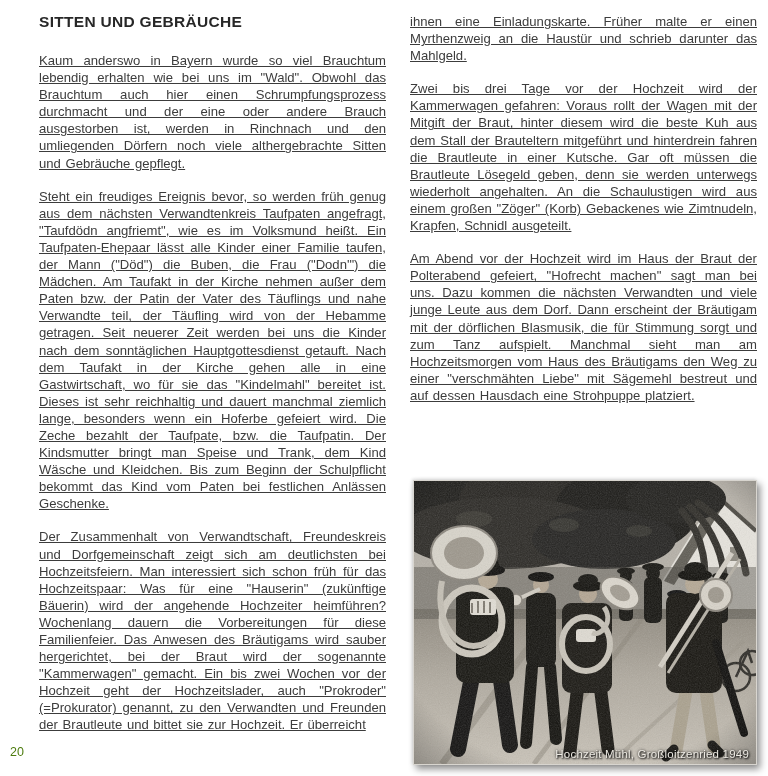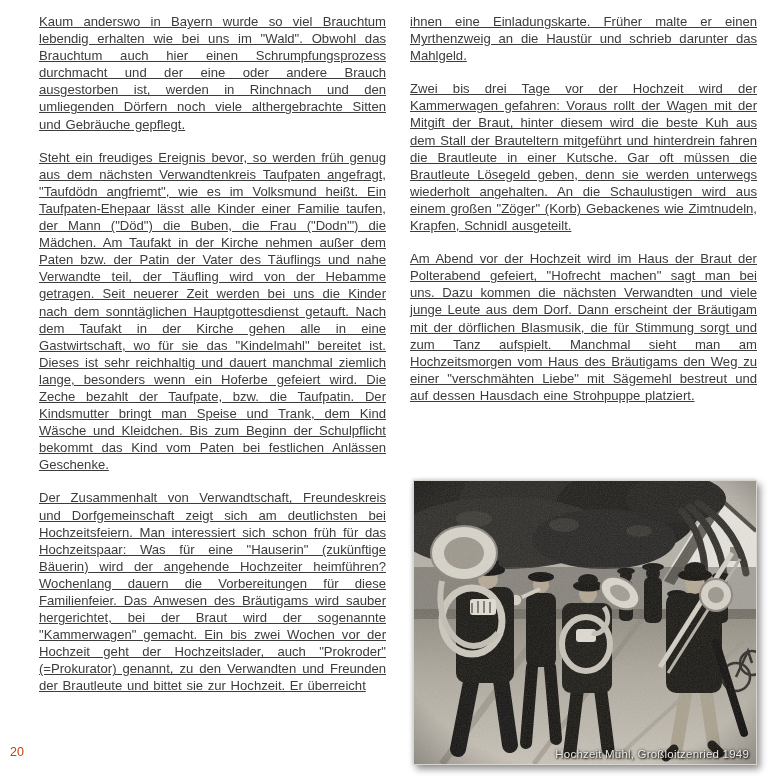--- a/index.html
+++ b/index.html
@@ -19,21 +19,21 @@
   }
   p.body-par{
     margin:0 0 16px 0;
     font-size:13.1px;line-height:17.1px;
     text-align:justify;text-justify:inter-word;
     word-spacing:1px;
     text-decoration:underline;
   }
   .page-number{
     position:absolute;left:10px;top:745px;
-    font-size:12.5px;color:#c2410c;
+    font-size:12.5px;color:#4d7c0f;
   }
   figure.photo{
     position:absolute;left:413px;top:480px;margin:0;
     width:342px;height:283px;
     border:1px solid #d8d5cf;
     box-shadow:3px 4px 7px rgba(0,0,0,0.45), -1px -1px 3px rgba(0,0,0,0.12);
     background:#a21caf;
   }
   figure.photo svg{display:block;width:100%;height:100%;}
   figcaption.caption{
@@ -42,20 +42,21 @@
     text-shadow:1px 1px 2px #000, 0 0 3px rgba(0,0,0,0.8);
     white-space:nowrap;
   }
 </style>
 </head>
 <body>
 
 <div class="page">
 
   <div class="col col-left">
+    <h1 class="heading">SITTEN UND GEBRÄUCHE</h1>
     <p class="body-par">Kaum anderswo in Bayern wurde so viel Brauchtum lebendig erhalten wie bei uns im "Wald". Obwohl das Brauchtum auch hier einen Schrumpfungsprozess durchmacht und der eine oder andere Brauch ausgestorben ist, werden in Rinchnach und den umliegenden Dörfern noch viele althergebrachte Sitten und Gebräuche gepflegt.</p>
     <p class="body-par">Steht ein freudiges Ereignis bevor, so werden früh genug aus dem nächsten Verwandtenkreis Taufpaten angefragt, "Taufdödn angfriemt", wie es im Volksmund heißt. Ein Taufpaten-Ehepaar lässt alle Kinder einer Familie taufen, der Mann ("Död") die Buben, die Frau ("Dodn'") die Mädchen. Am Taufakt in der Kirche nehmen außer dem Paten bzw. der Patin der Vater des Täuflings und nahe Verwandte teil, der Täufling wird von der Hebamme getragen. Seit neuerer Zeit werden bei uns die Kinder nach dem sonntäglichen Hauptgottesdienst getauft. Nach dem Taufakt in der Kirche gehen alle in eine Gastwirtschaft, wo für sie das "Kindelmahl" bereitet ist. Dieses ist sehr reichhaltig und dauert manchmal ziemlich lange, besonders wenn ein Hoferbe gefeiert wird. Die Zeche bezahlt der Taufpate, bzw. die Taufpatin. Der Kindsmutter bringt man Speise und Trank, dem Kind Wäsche und Kleidchen. Bis zum Beginn der Schulpflicht bekommt das Kind vom Paten bei festlichen Anlässen Geschenke.</p>
     <p class="body-par">Der Zusammenhalt von Verwandtschaft, Freundeskreis und Dorfgemeinschaft zeigt sich am deutlichsten bei Hochzeitsfeiern. Man interessiert sich schon früh für das Hochzeitspaar: Was für eine "Hauserin" (zukünftige Bäuerin) wird der angehende Hochzeiter heimführen? Wochenlang dauern die Vorbereitungen für diese Familienfeier. Das Anwesen des Bräutigams wird sauber hergerichtet, bei der Braut wird der sogenannte "Kammerwagen" gemacht. Ein bis zwei Wochen vor der Hochzeit geht der Hochzeitslader, auch "Prokroder" (=Prokurator) genannt, zu den Verwandten und Freunden der Brautleute und bittet sie zur Hochzeit. Er überreicht</p>
   </div>
 
   <div class="col col-right">
     <p class="body-par">ihnen eine Einladungskarte. Früher malte er einen Myrthenzweig an die Haustür und schrieb darunter das Mahlgeld.</p>
     <p class="body-par">Zwei bis drei Tage vor der Hochzeit wird der Kammerwagen gefahren: Voraus rollt der Wagen mit der Mitgift der Braut, hinter diesem wird die beste Kuh aus dem Stall der Brauteltern mitgeführt und hinterdrein fahren die Brautleute in einer Kutsche. Gar oft müssen die Brautleute Lösegeld geben, denn sie werden unterwegs wiederholt angehalten. An die Schaulustigen wird aus einem großen "Zöger" (Korb) Gebackenes wie Zimtnudeln, Krapfen, Schnidl ausgeteilt.</p>
     <p class="body-par">Am Abend vor der Hochzeit wird im Haus der Braut der Polterabend gefeiert, "Hofrecht machen" sagt man bei uns. Dazu kommen die nächsten Verwandten und viele junge Leute aus dem Dorf. Dann erscheint der Bräutigam mit der dörflichen Blasmusik, die für Stimmung sorgt und zum Tanz aufspielt. Manchmal sieht man am Hochzeitsmorgen vom Haus des Bräutigams den Weg zu einer "verschmähten Liebe" mit Sägemehl bestreut und auf dessen Hausdach eine Strohpuppe platziert.</p>
   </div>

